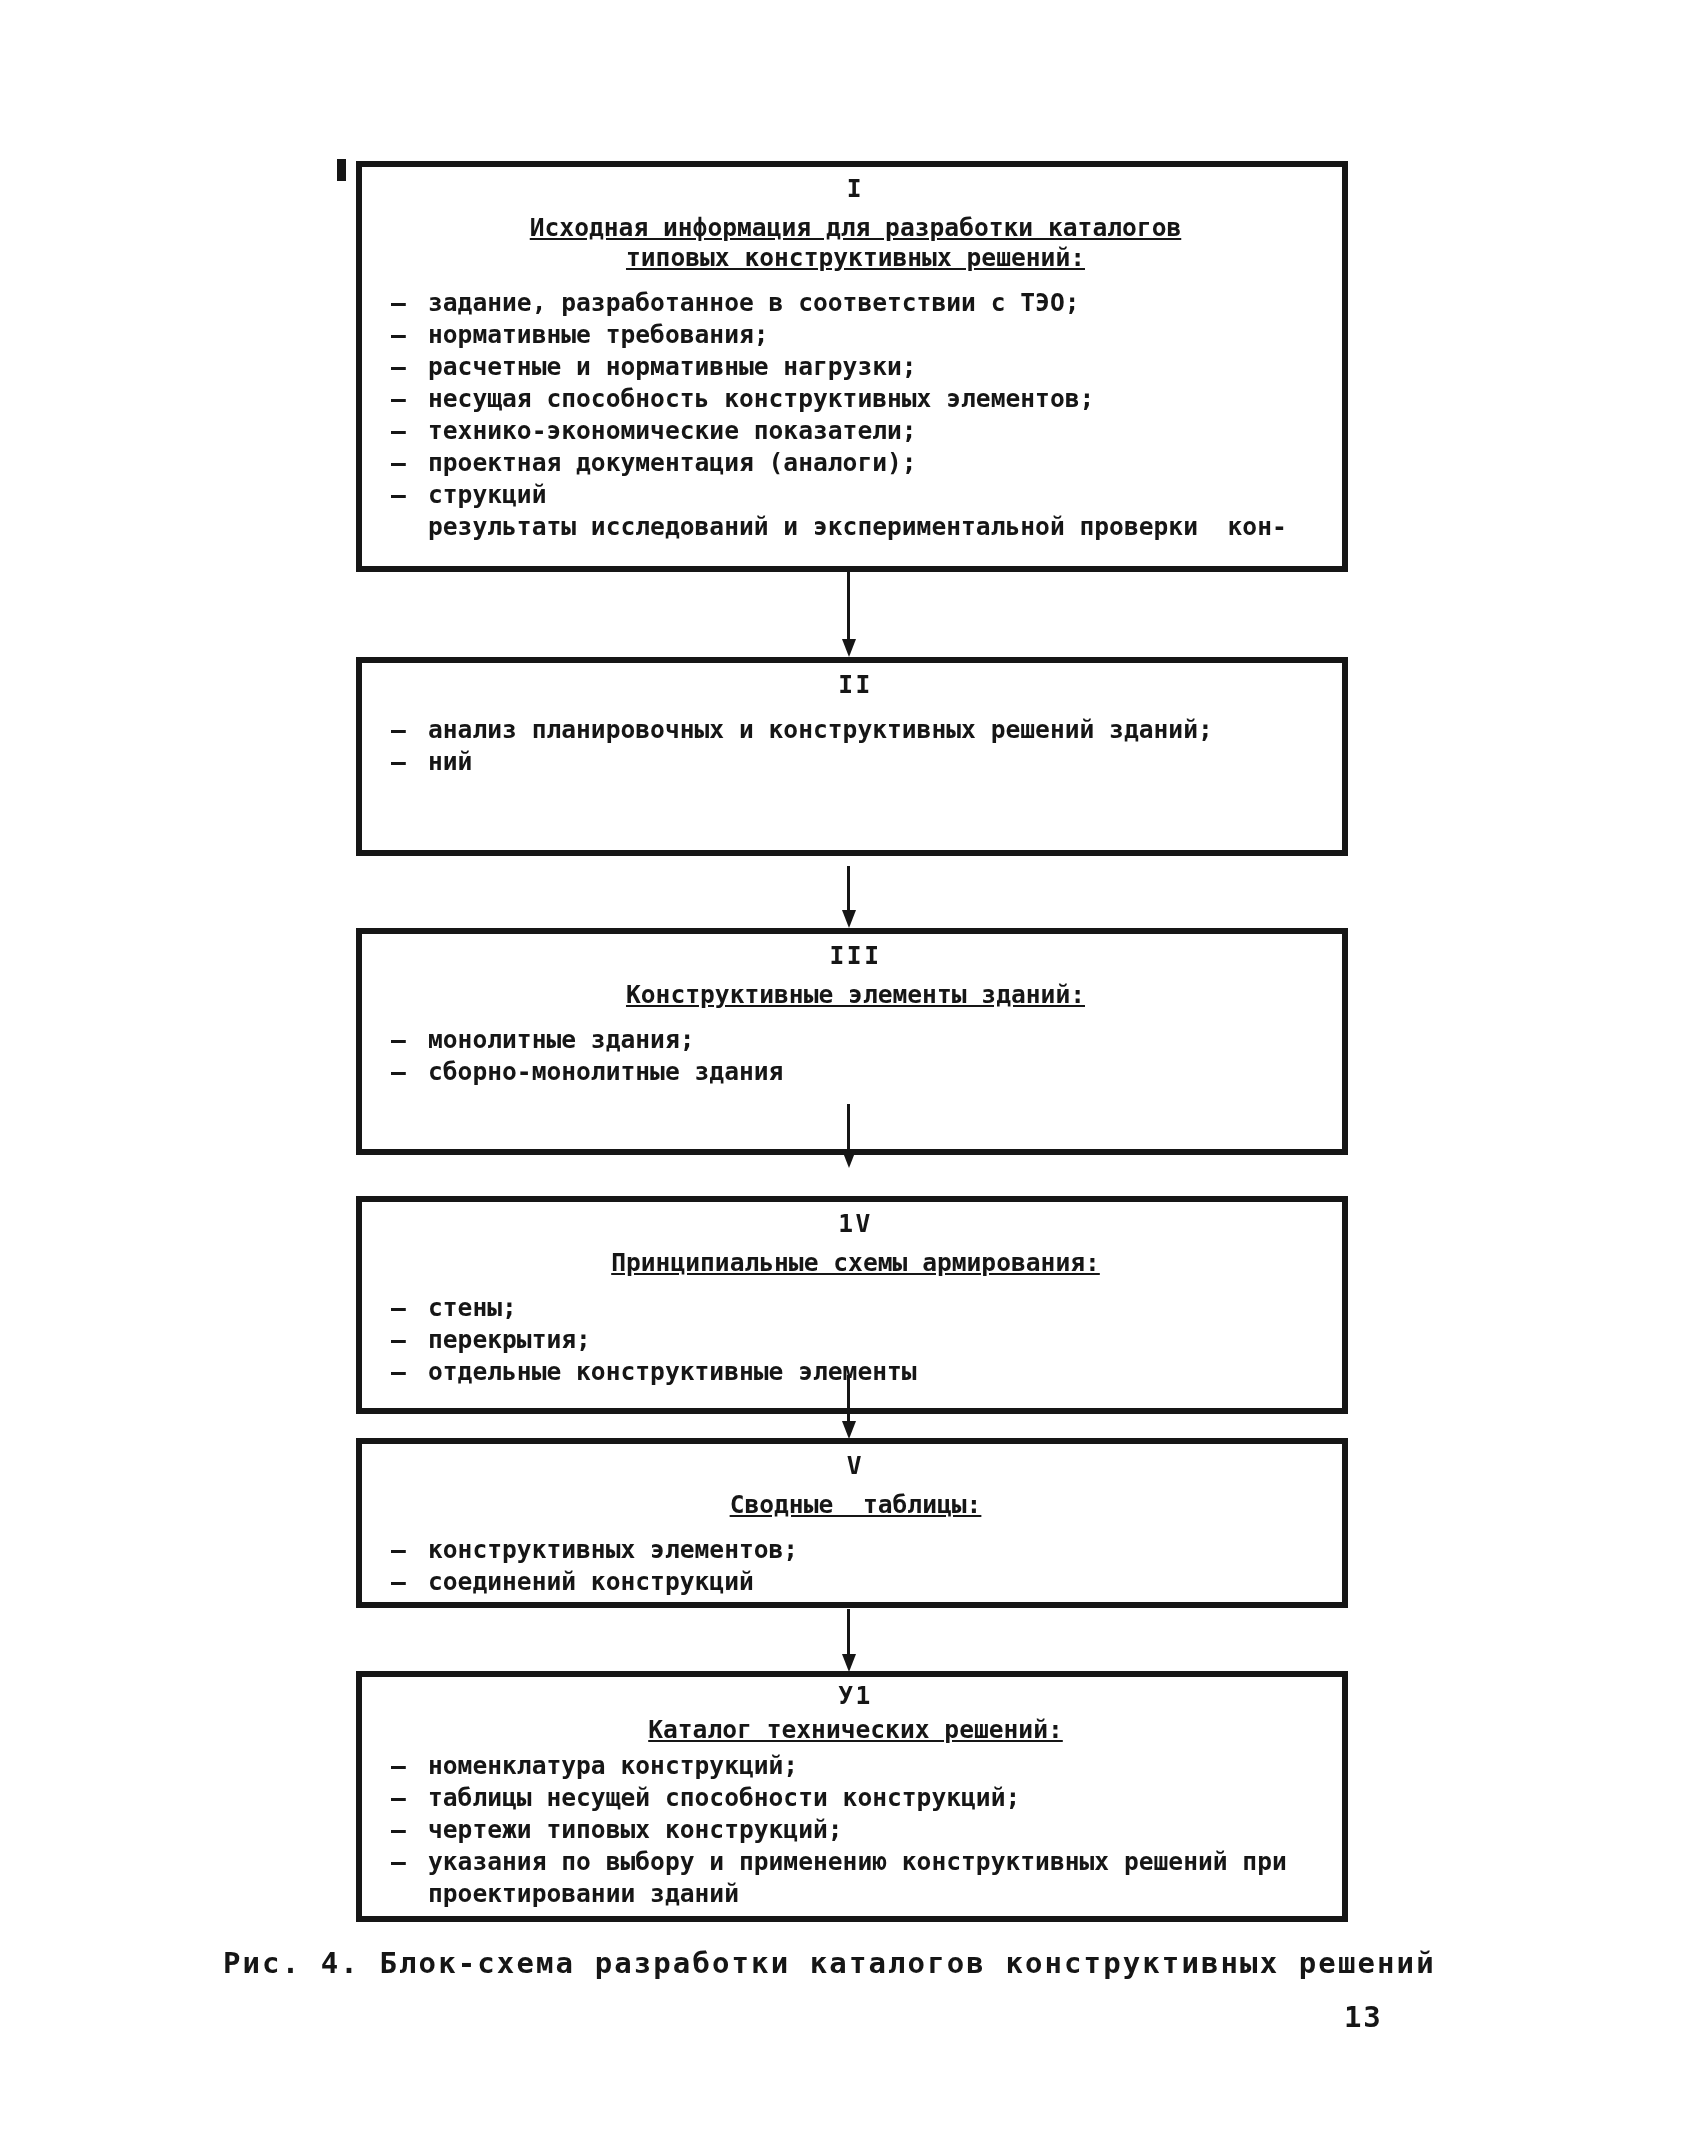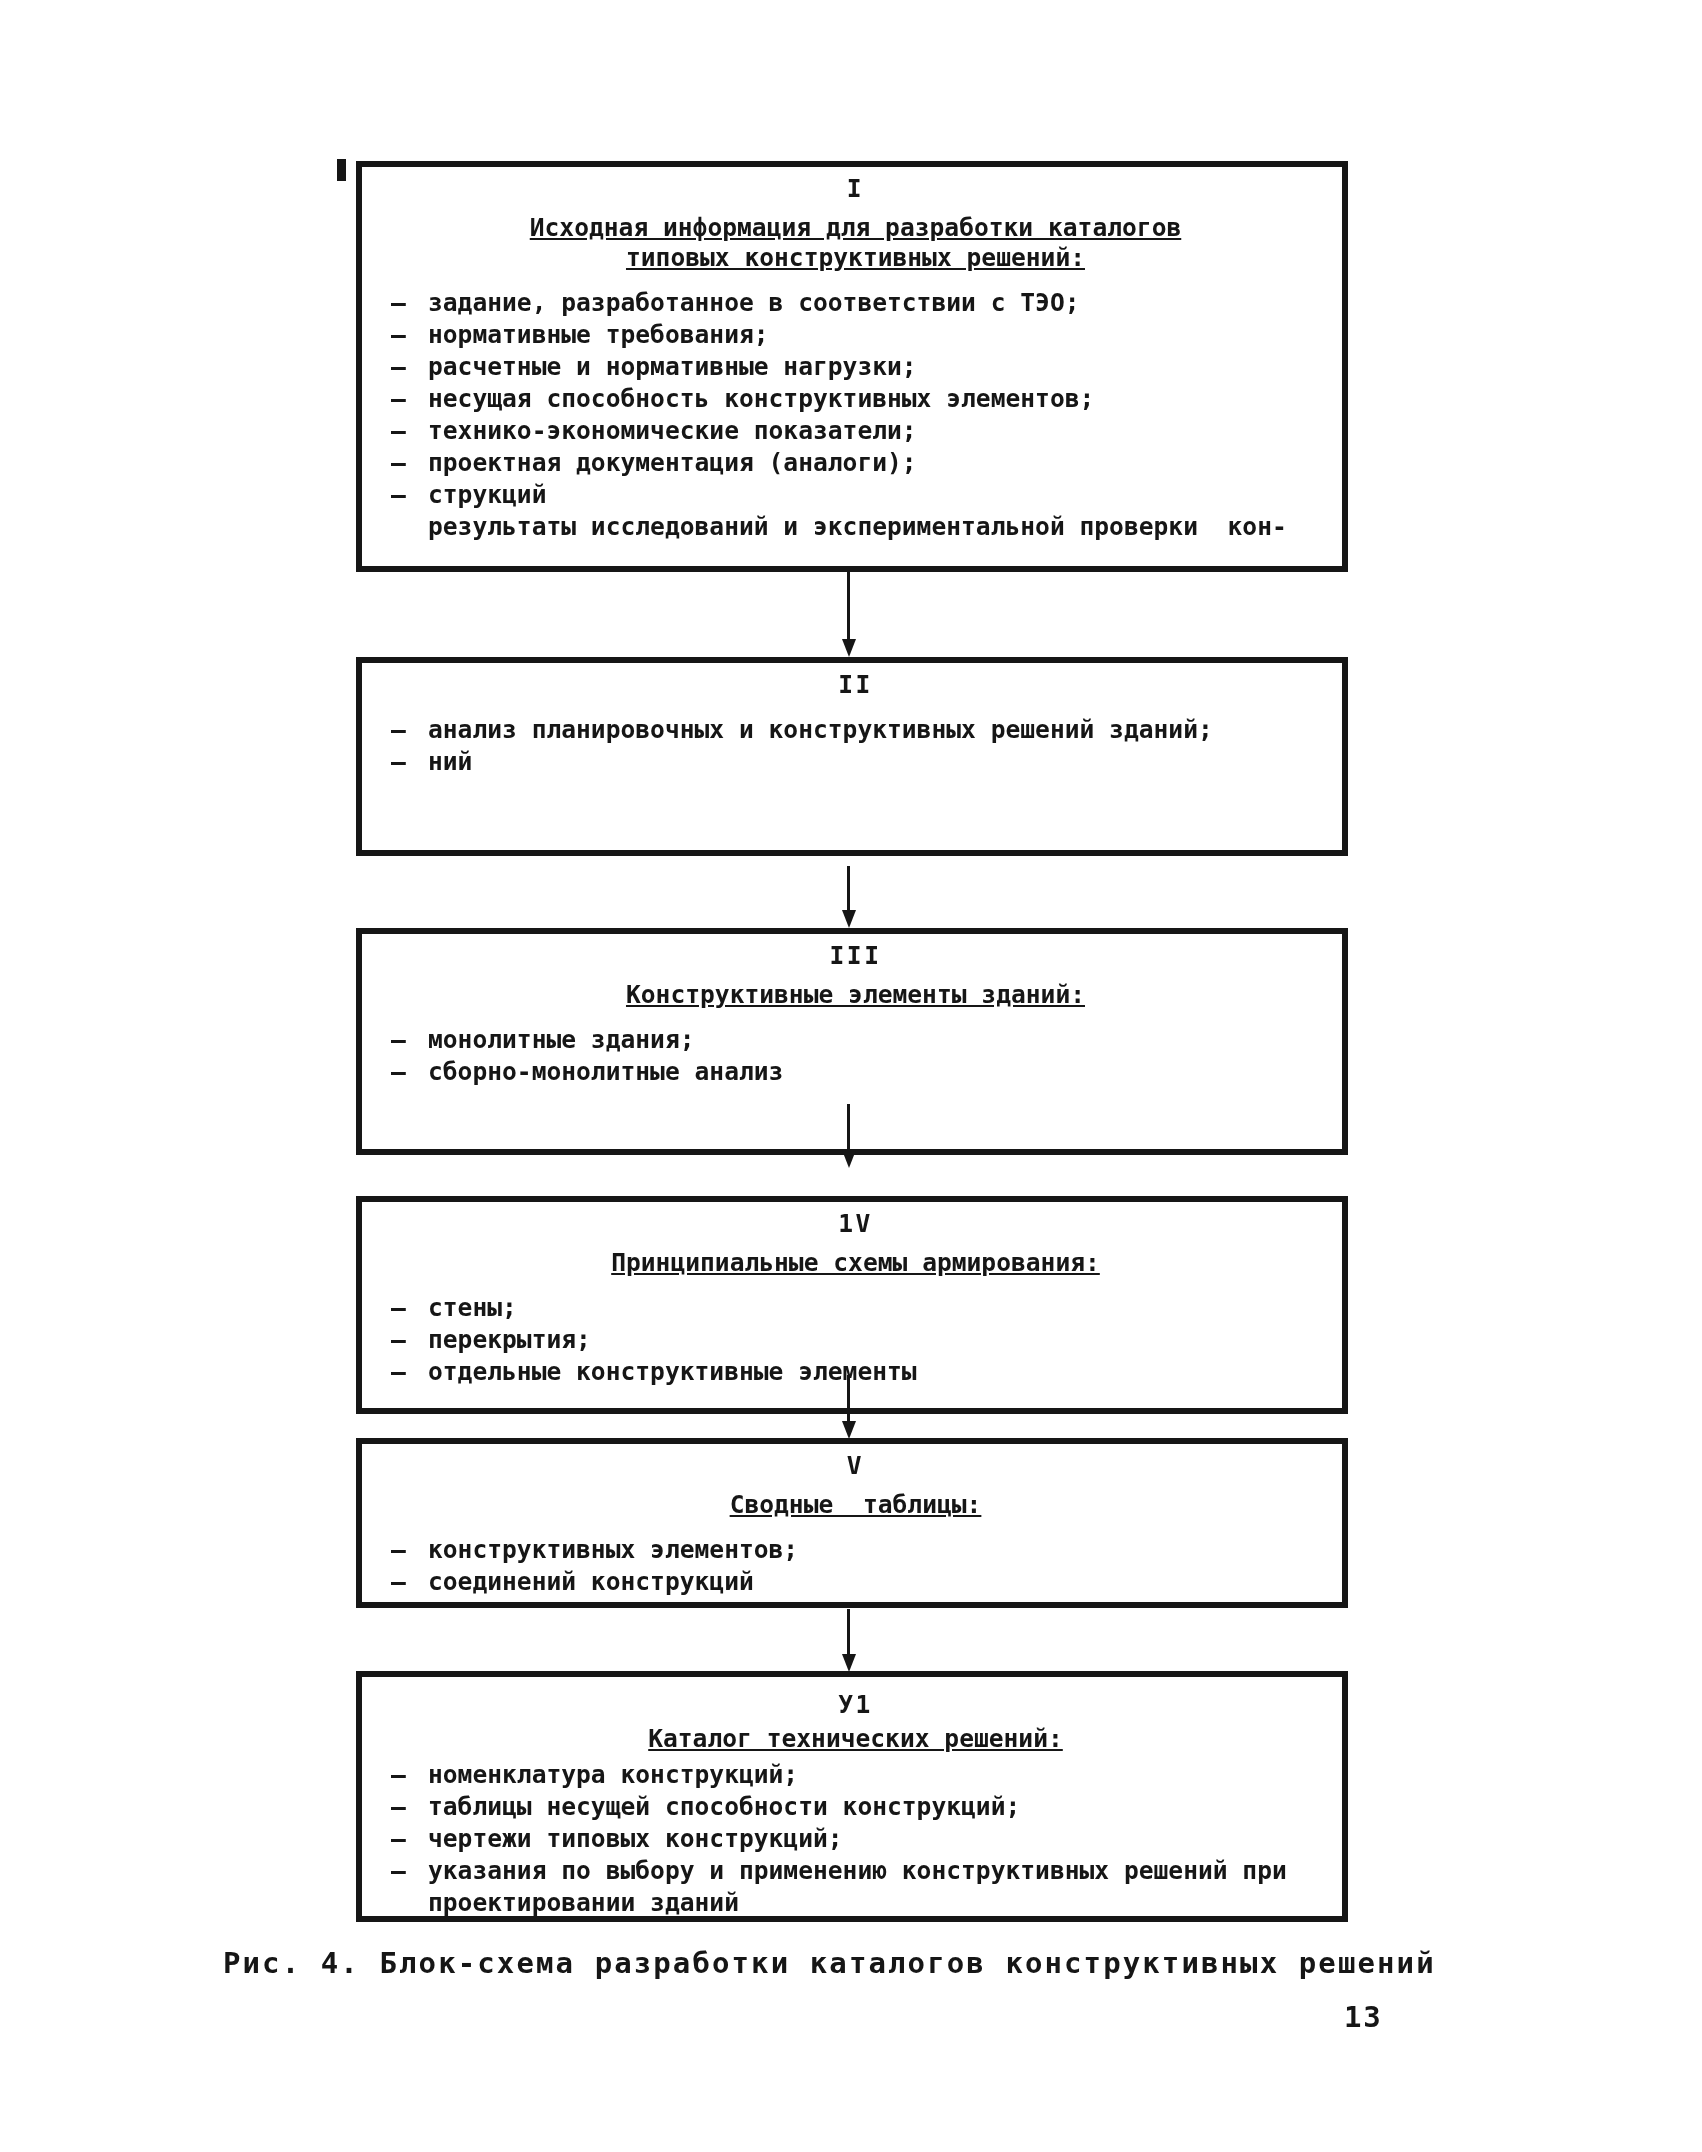--- a/index.html
+++ b/index.html
@@ -17,21 +17,21 @@
   }
   .title{margin-top:8.5px;}
   .tline{text-align:center;font-size:24.6px;line-height:30.5px;white-space:pre-wrap;text-decoration:underline;}
   .tline:empty{display:none;}
   .items{margin-top:13.6px;}
   .item{display:flex;font-size:24.6px;line-height:32px;}
   .dash{flex:0 0 37px;width:37px;}
   .itext{flex:1;min-width:0;}
   .line{white-space:pre-wrap;}
   .line:empty{display:none;}
-  .block.tight{padding-top:13px;}
+  .block.tight{padding-top:4px;}
   .block.tight .title{margin-top:3.4px;}
   .block.tight .items{margin-top:5.1px;}
   .arrow{
     position:absolute;left:841px;width:15.3px;
     display:flex;flex-direction:column;align-items:center;
   }
   .shaft{width:3.4px;flex:1;background:#161616;}
   .head{
     width:0;height:0;flex:0 0 auto;
     border-left:7.6px solid transparent;border-right:7.6px solid transparent;
@@ -138,21 +138,21 @@
   <div class="items">
     <div class="item">
       <span class="dash">–</span>
       <div class="itext">
           <div class="line">монолитные здания;</div>
         </div>
     </div>
     <div class="item">
       <span class="dash">–</span>
       <div class="itext">
-          <div class="line">сборно-монолитные анализ</div>
+          <div class="line">сборно-монолитные здания</div>
         </div>
     </div>
   </div>
 </section>
 
 <div class="arrow" style="top:1104px;height:64px;">
   <div class="shaft"></div>
   <div class="head"></div>
 </div>
 

